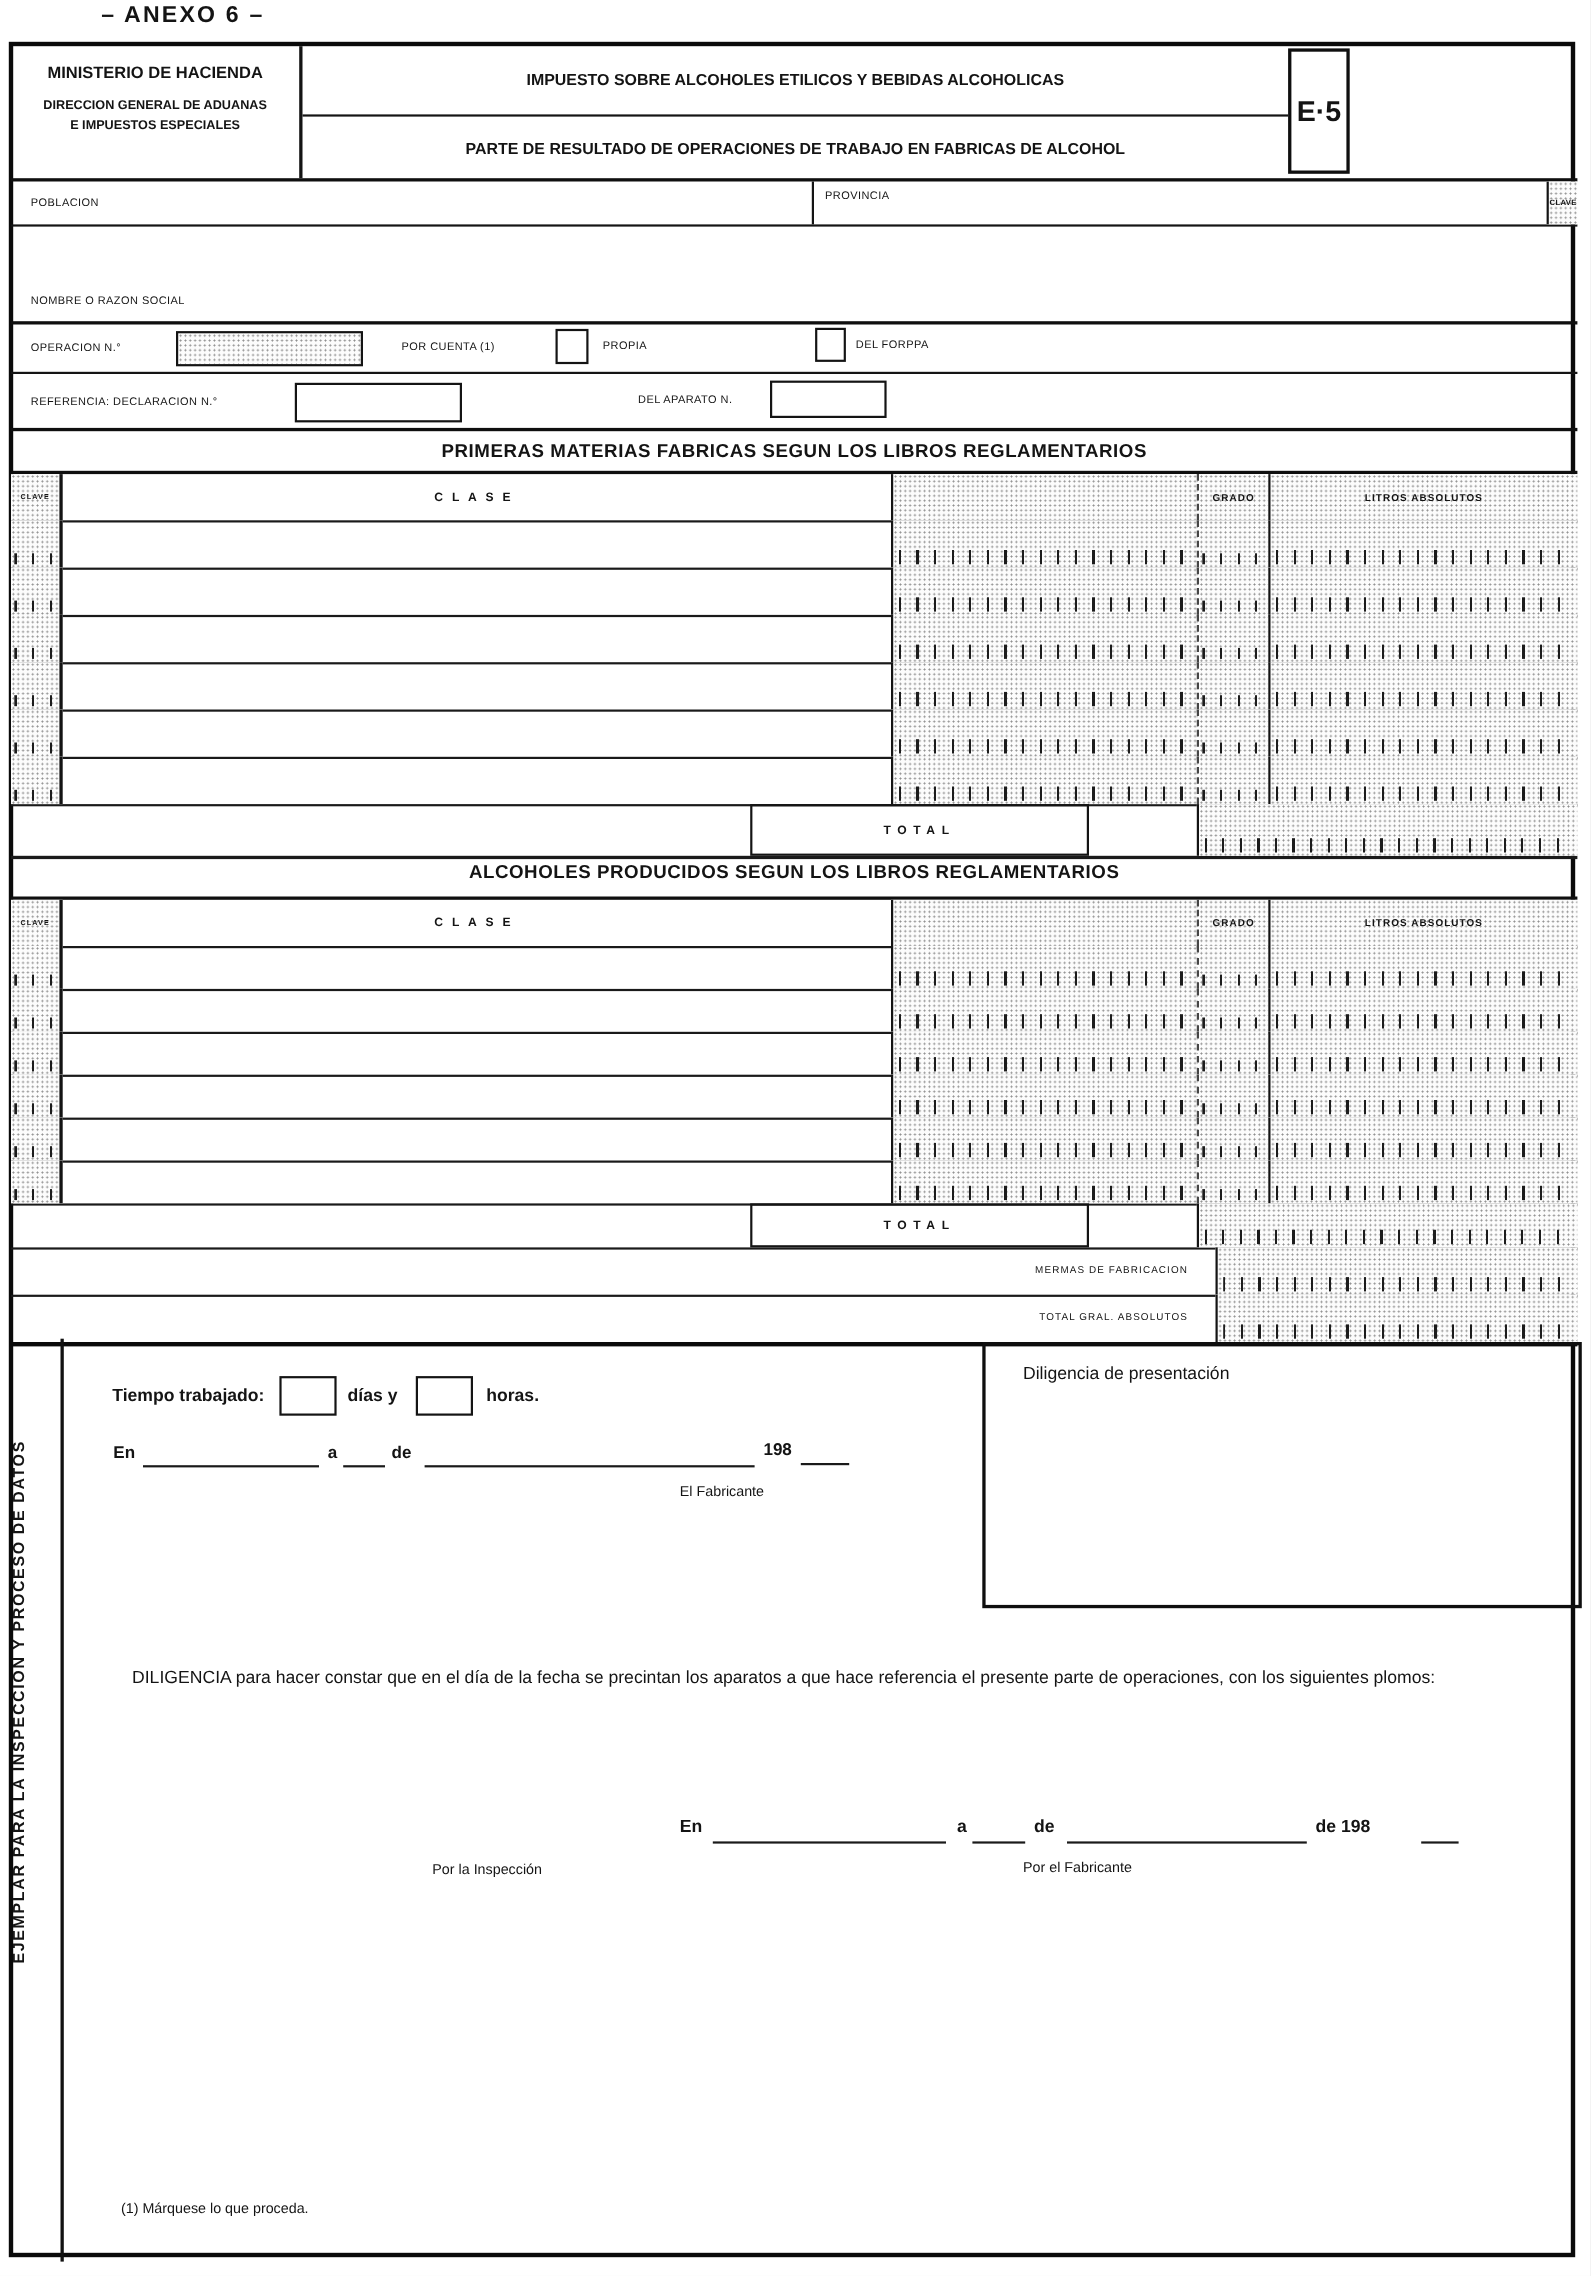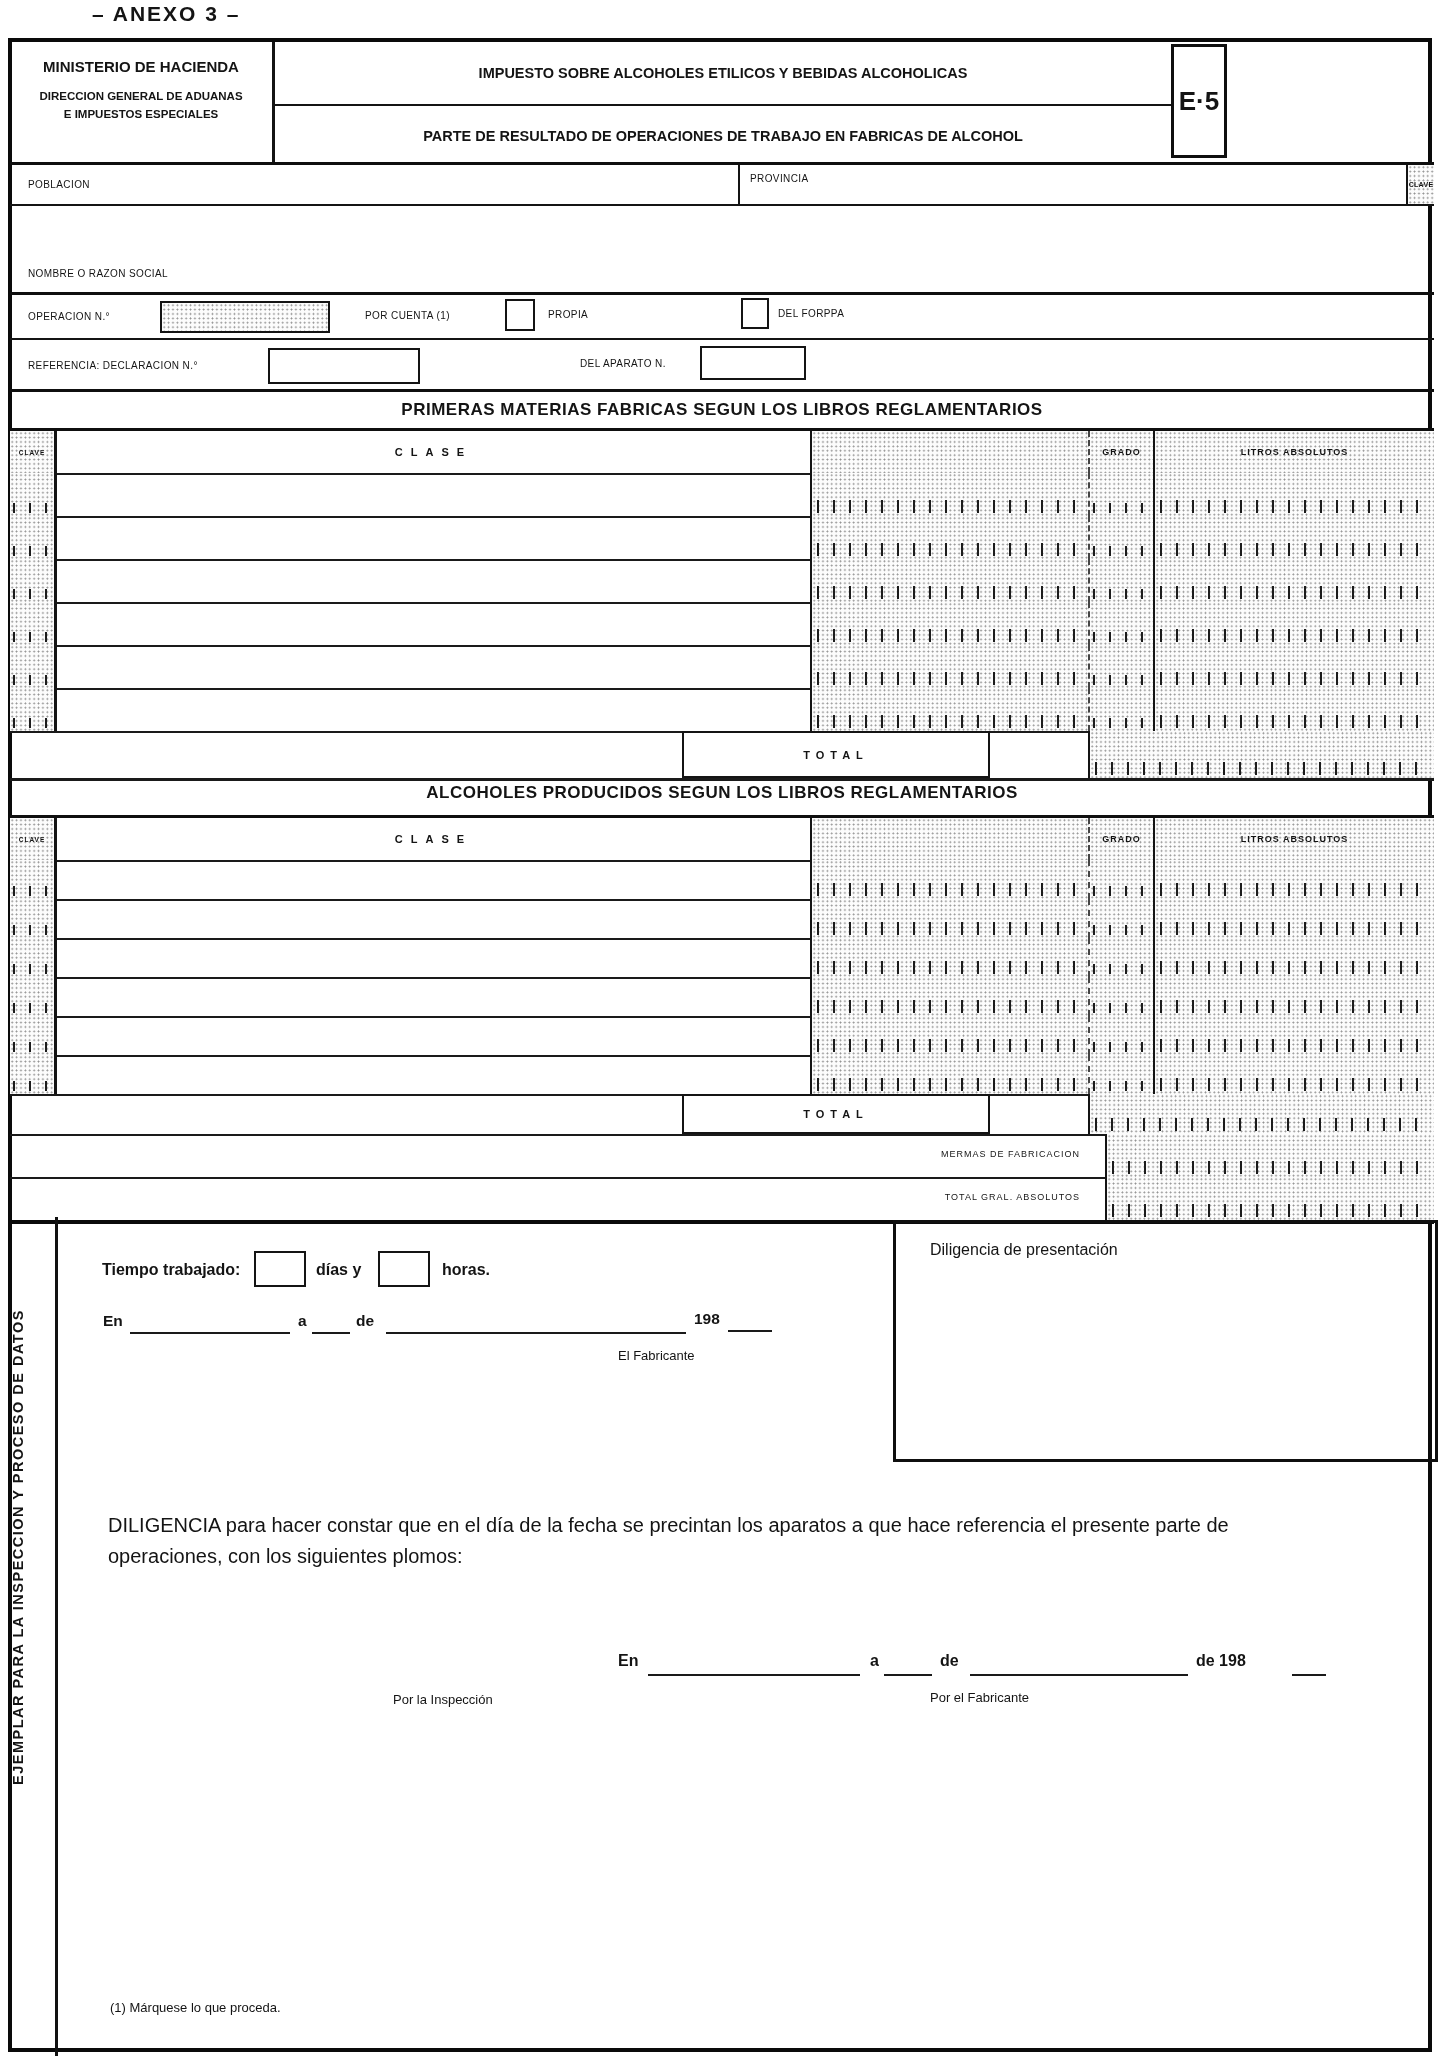--- a/index.html
+++ b/index.html
@@ -28,21 +28,21 @@
   .wbox{position:absolute;border:2.5px solid #141414;background:#fff;box-sizing:border-box}
   .ul{position:absolute;border-bottom:2px solid #1a1a1a;height:0}
   .ctr{display:flex;align-items:center;justify-content:center;text-align:center}
   .vtext{writing-mode:vertical-rl;transform:rotate(180deg);font-weight:bold;font-size:14.5px;letter-spacing:1.5px;white-space:nowrap}
 </style>
 </head>
 <body>
 
 <div class="page">
 
-  <div class="abs" style="left:92px;top:2px;font-size:21px;font-weight:bold;letter-spacing:2px">– ANEXO 3 –</div>
+  <div class="abs" style="left:92px;top:2px;font-size:21px;font-weight:bold;letter-spacing:2px">– ANEXO 6 –</div>
 
   <div class="frame"></div>
 
   <div class="band bb3" style="top:42px;height:123px">
     <div class="cell" style="left:265px;width:896px;height:64px;border-bottom:2.5px solid #141414">
       <div class="abs ctr" style="left:0;right:0;top:0;bottom:0;font-size:14.5px;font-weight:bold">IMPUESTO SOBRE ALCOHOLES ETILICOS Y BEBIDAS ALCOHOLICAS</div>
     </div>
     <div class="cell" style="left:0;width:265px;border-right:3px solid #141414">
       <div class="abs" style="left:0;right:0;top:16px;text-align:center;font-size:15px;font-weight:bold">MINISTERIO DE HACIENDA</div>
       <div class="abs" style="left:0;right:0;top:48px;text-align:center;font-size:11.5px;font-weight:bold">DIRECCION GENERAL DE ADUANAS</div>
@@ -344,21 +344,21 @@
   <div class="abs" style="left:356px;top:1312px;font-size:15.5px;font-weight:bold">de</div>
   <div class="ul" style="left:386px;top:1332px;width:300px"></div>
   <div class="abs" style="left:694px;top:1310px;font-size:15.5px;font-weight:bold">198</div>
   <div class="ul" style="left:728px;top:1330px;width:44px"></div>
   <div class="abs" style="left:618px;top:1348px;font-size:13px">El Fabricante</div>
 
   <div class="abs" style="left:893px;top:1220px;width:545px;height:242px;border:3px solid #0f0f0f;box-sizing:border-box">
     <div class="abs" style="left:34px;top:18px;font-size:16px">Diligencia de presentación</div>
   </div>
 
-  <div class="abs" style="left:108px;top:1510px;width:1240px;font-size:20px;line-height:31px">DILIGENCIA para hacer constar que en el día de la fecha se precintan los aparatos a que hace referencia el presente parte de operaciones, con los siguientes plomos:</div>
+  <div class="abs" style="left:120px;top:1510px;width:1240px;font-size:16px;line-height:31px">DILIGENCIA para hacer constar que en el día de la fecha se precintan los aparatos a que hace referencia el presente parte de operaciones, con los siguientes plomos:</div>
 
   <div class="abs" style="left:618px;top:1652px;font-size:16px;font-weight:bold">En</div>
   <div class="ul" style="left:648px;top:1674px;width:212px"></div>
   <div class="abs" style="left:870px;top:1652px;font-size:16px;font-weight:bold">a</div>
   <div class="ul" style="left:884px;top:1674px;width:48px"></div>
   <div class="abs" style="left:940px;top:1652px;font-size:16px;font-weight:bold">de</div>
   <div class="ul" style="left:970px;top:1674px;width:218px"></div>
   <div class="abs" style="left:1196px;top:1652px;font-size:16px;font-weight:bold">de 198</div>
   <div class="ul" style="left:1292px;top:1674px;width:34px"></div>
 

